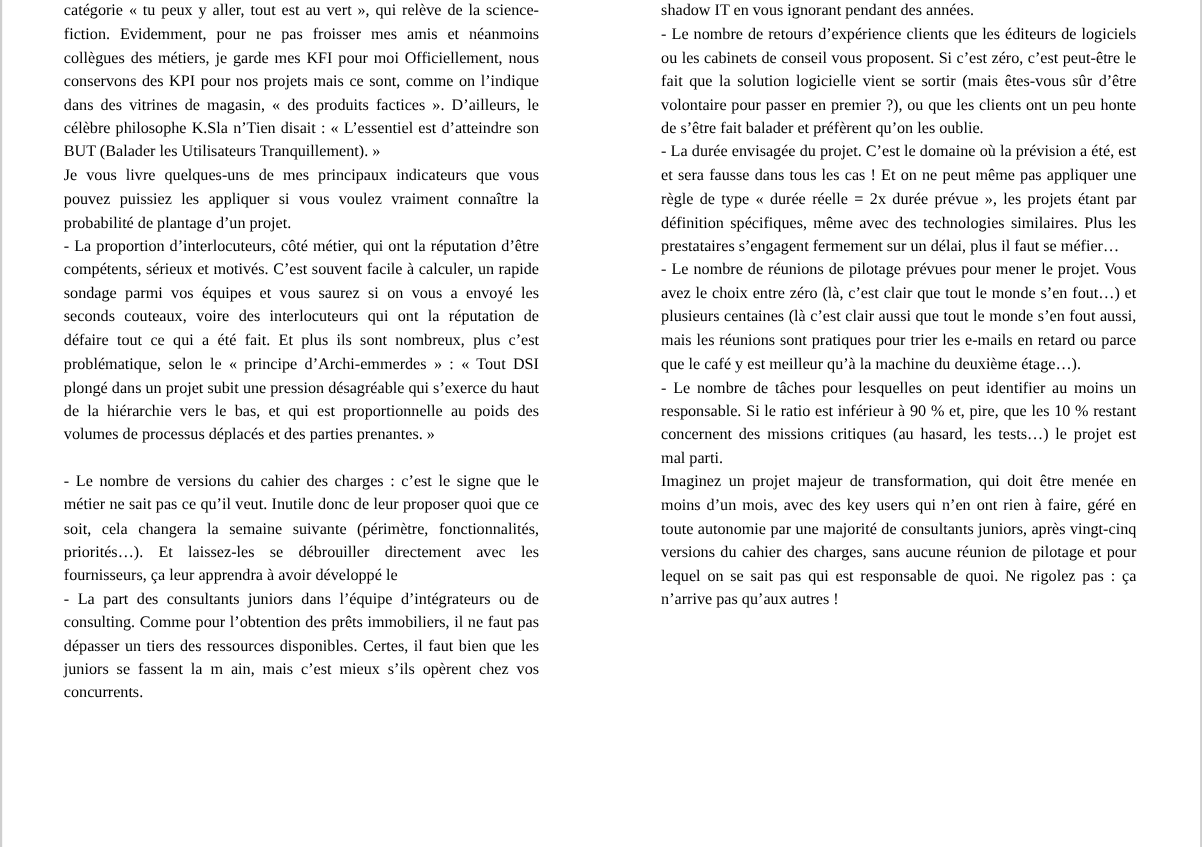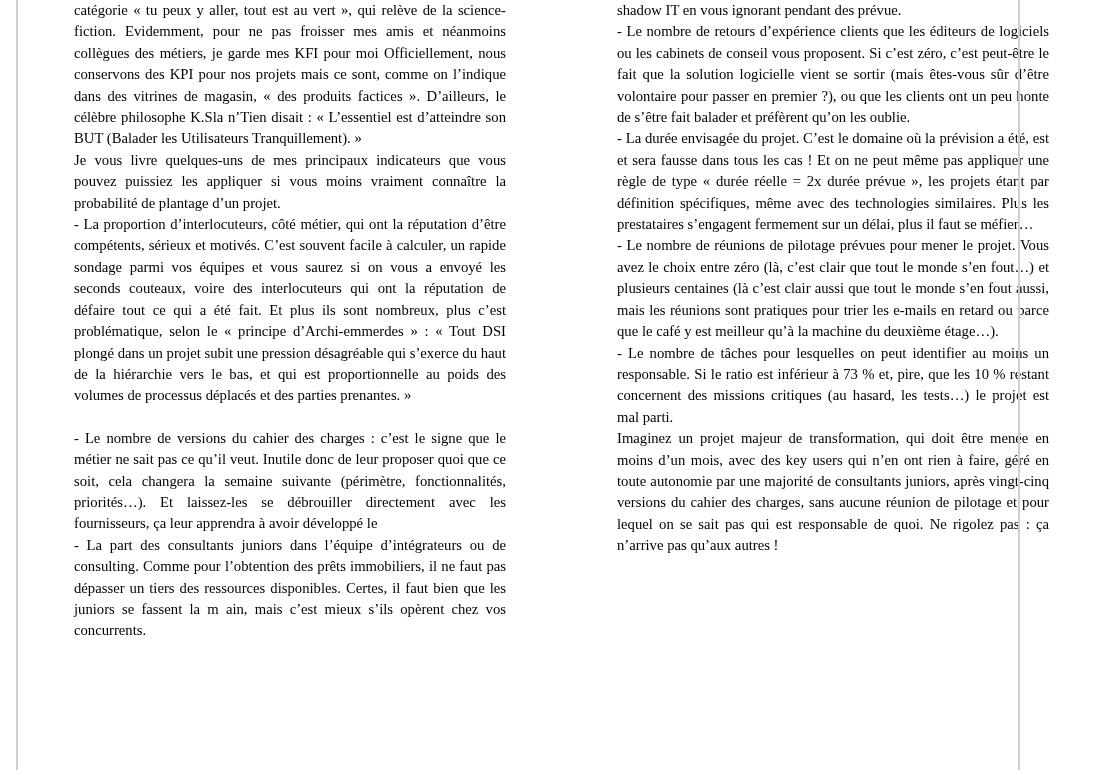--- a/index.html
+++ b/index.html
@@ -9,24 +9,23 @@
   }
   body {
     width: 1093px;
     height: 770px;
     font-family: "Liberation Serif", serif;
     color: #000000;
     overflow: hidden;
   }
   #page {
     position: relative;
-    width: 1004px;
+    width: 1093px;
     height: 770px;
     box-sizing: border-box;
-    margin-left: 16px;
   }
   
   #page::before {
     content: "";
     position: absolute;
     left: 0;
     top: 0;
     width: 2px;
     height: 770px;
     background: #cfcfcf;
@@ -72,30 +71,30 @@
   }
 </style>
 </head>
 <body>
 
 <div id="page">
   <div id="columns">
 
     <div class="column" id="col-left">
       <p class="para">catégorie « tu peux y aller, tout est au vert », qui relève de la science-fiction. Evidemment, pour ne pas froisser mes amis et néanmoins collègues des métiers, je garde mes KFI pour moi Officiellement, nous conservons des KPI pour nos projets mais ce sont, comme on l’indique dans des vitrines de magasin, « des produits factices ». D’ailleurs, le célèbre philosophe K.Sla n’Tien disait : « L’essentiel est d’atteindre son BUT (Balader les Utilisateurs Tranquillement). »</p>
-      <p class="para">Je vous livre quelques-uns de mes principaux indicateurs que vous pouvez puissiez les appliquer si vous moins vraiment connaître la probabilité de plantage d’un projet.</p>
+      <p class="para">Je vous livre quelques-uns de mes principaux indicateurs que vous pouvez puissiez les appliquer si vous voulez vraiment connaître la probabilité de plantage d’un projet.</p>
       <p class="para">- La proportion d’interlocuteurs, côté métier, qui ont la réputation d’être compétents, sérieux et motivés. C’est souvent facile à calculer, un rapide sondage parmi vos équipes et vous saurez si on vous a envoyé les seconds couteaux, voire des interlocuteurs qui ont la réputation de défaire tout ce qui a été fait. Et plus ils sont nombreux, plus c’est problématique, selon le « principe d’Archi-emmerdes » : « Tout DSI plongé dans un projet subit une pression désagréable qui s’exerce du haut de la hiérarchie vers le bas, et qui est proportionnelle au poids des volumes de processus déplacés et des parties prenantes. »</p>
       <div class="gap"></div>
       <p class="para">- Le nombre de versions du cahier des charges : c’est le signe que le métier ne sait pas ce qu’il veut. Inutile donc de leur proposer quoi que ce soit, cela changera la semaine suivante (périmètre, fonctionnalités, priorités…). Et laissez-les se débrouiller directement avec les fournisseurs, ça leur apprendra à avoir développé le</p>
       <p class="para">- La part des consultants juniors dans l’équipe d’intégrateurs ou de consulting. Comme pour l’obtention des prêts immobiliers, il ne faut pas dépasser un tiers des ressources disponibles. Certes, il faut bien que les juniors se fassent la m ain, mais c’est mieux s’ils opèrent chez vos concurrents.</p>
     </div>
 
     <div class="column" id="col-right">
-      <p class="para nojust">shadow IT en vous ignorant pendant des prévue.</p>
+      <p class="para nojust">shadow IT en vous ignorant pendant des années.</p>
       <p class="para">- Le nombre de retours d’expérience clients que les éditeurs de logiciels ou les cabinets de conseil vous proposent. Si c’est zéro, c’est peut-être le fait que la solution logicielle vient se sortir (mais êtes-vous sûr d’être volontaire pour passer en premier ?), ou que les clients ont un peu honte de s’être fait balader et préfèrent qu’on les oublie.</p>
       <p class="para">- La durée envisagée du projet. C’est le domaine où la prévision a été, est et sera fausse dans tous les cas ! Et on ne peut même pas appliquer une règle de type « durée réelle = 2x durée prévue », les projets étant par définition spécifiques, même avec des technologies similaires. Plus les prestataires s’engagent fermement sur un délai, plus il faut se méfier…</p>
       <p class="para">- Le nombre de réunions de pilotage prévues pour mener le projet. Vous avez le choix entre zéro (là, c’est clair que tout le monde s’en fout…) et plusieurs centaines (là c’est clair aussi que tout le monde s’en fout aussi, mais les réunions sont pratiques pour trier les e-mails en retard ou parce que le café y est meilleur qu’à la machine du deuxième étage…).</p>
-      <p class="para">- Le nombre de tâches pour lesquelles on peut identifier au moins un responsable. Si le ratio est inférieur à 73 % et, pire, que les 10 % restant concernent des missions critiques (au hasard, les tests…) le projet est mal parti.</p>
+      <p class="para">- Le nombre de tâches pour lesquelles on peut identifier au moins un responsable. Si le ratio est inférieur à 90 % et, pire, que les 10 % restant concernent des missions critiques (au hasard, les tests…) le projet est mal parti.</p>
       <p class="para">Imaginez un projet majeur de transformation, qui doit être menée en moins d’un mois, avec des key users qui n’en ont rien à faire, géré en toute autonomie par une majorité de consultants juniors, après vingt-cinq versions du cahier des charges, sans aucune réunion de pilotage et pour lequel on se sait pas qui est responsable de quoi. Ne rigolez pas : ça n’arrive pas qu’aux autres !</p>
     </div>
 
   </div>
 </div>
 
 </body></html>

